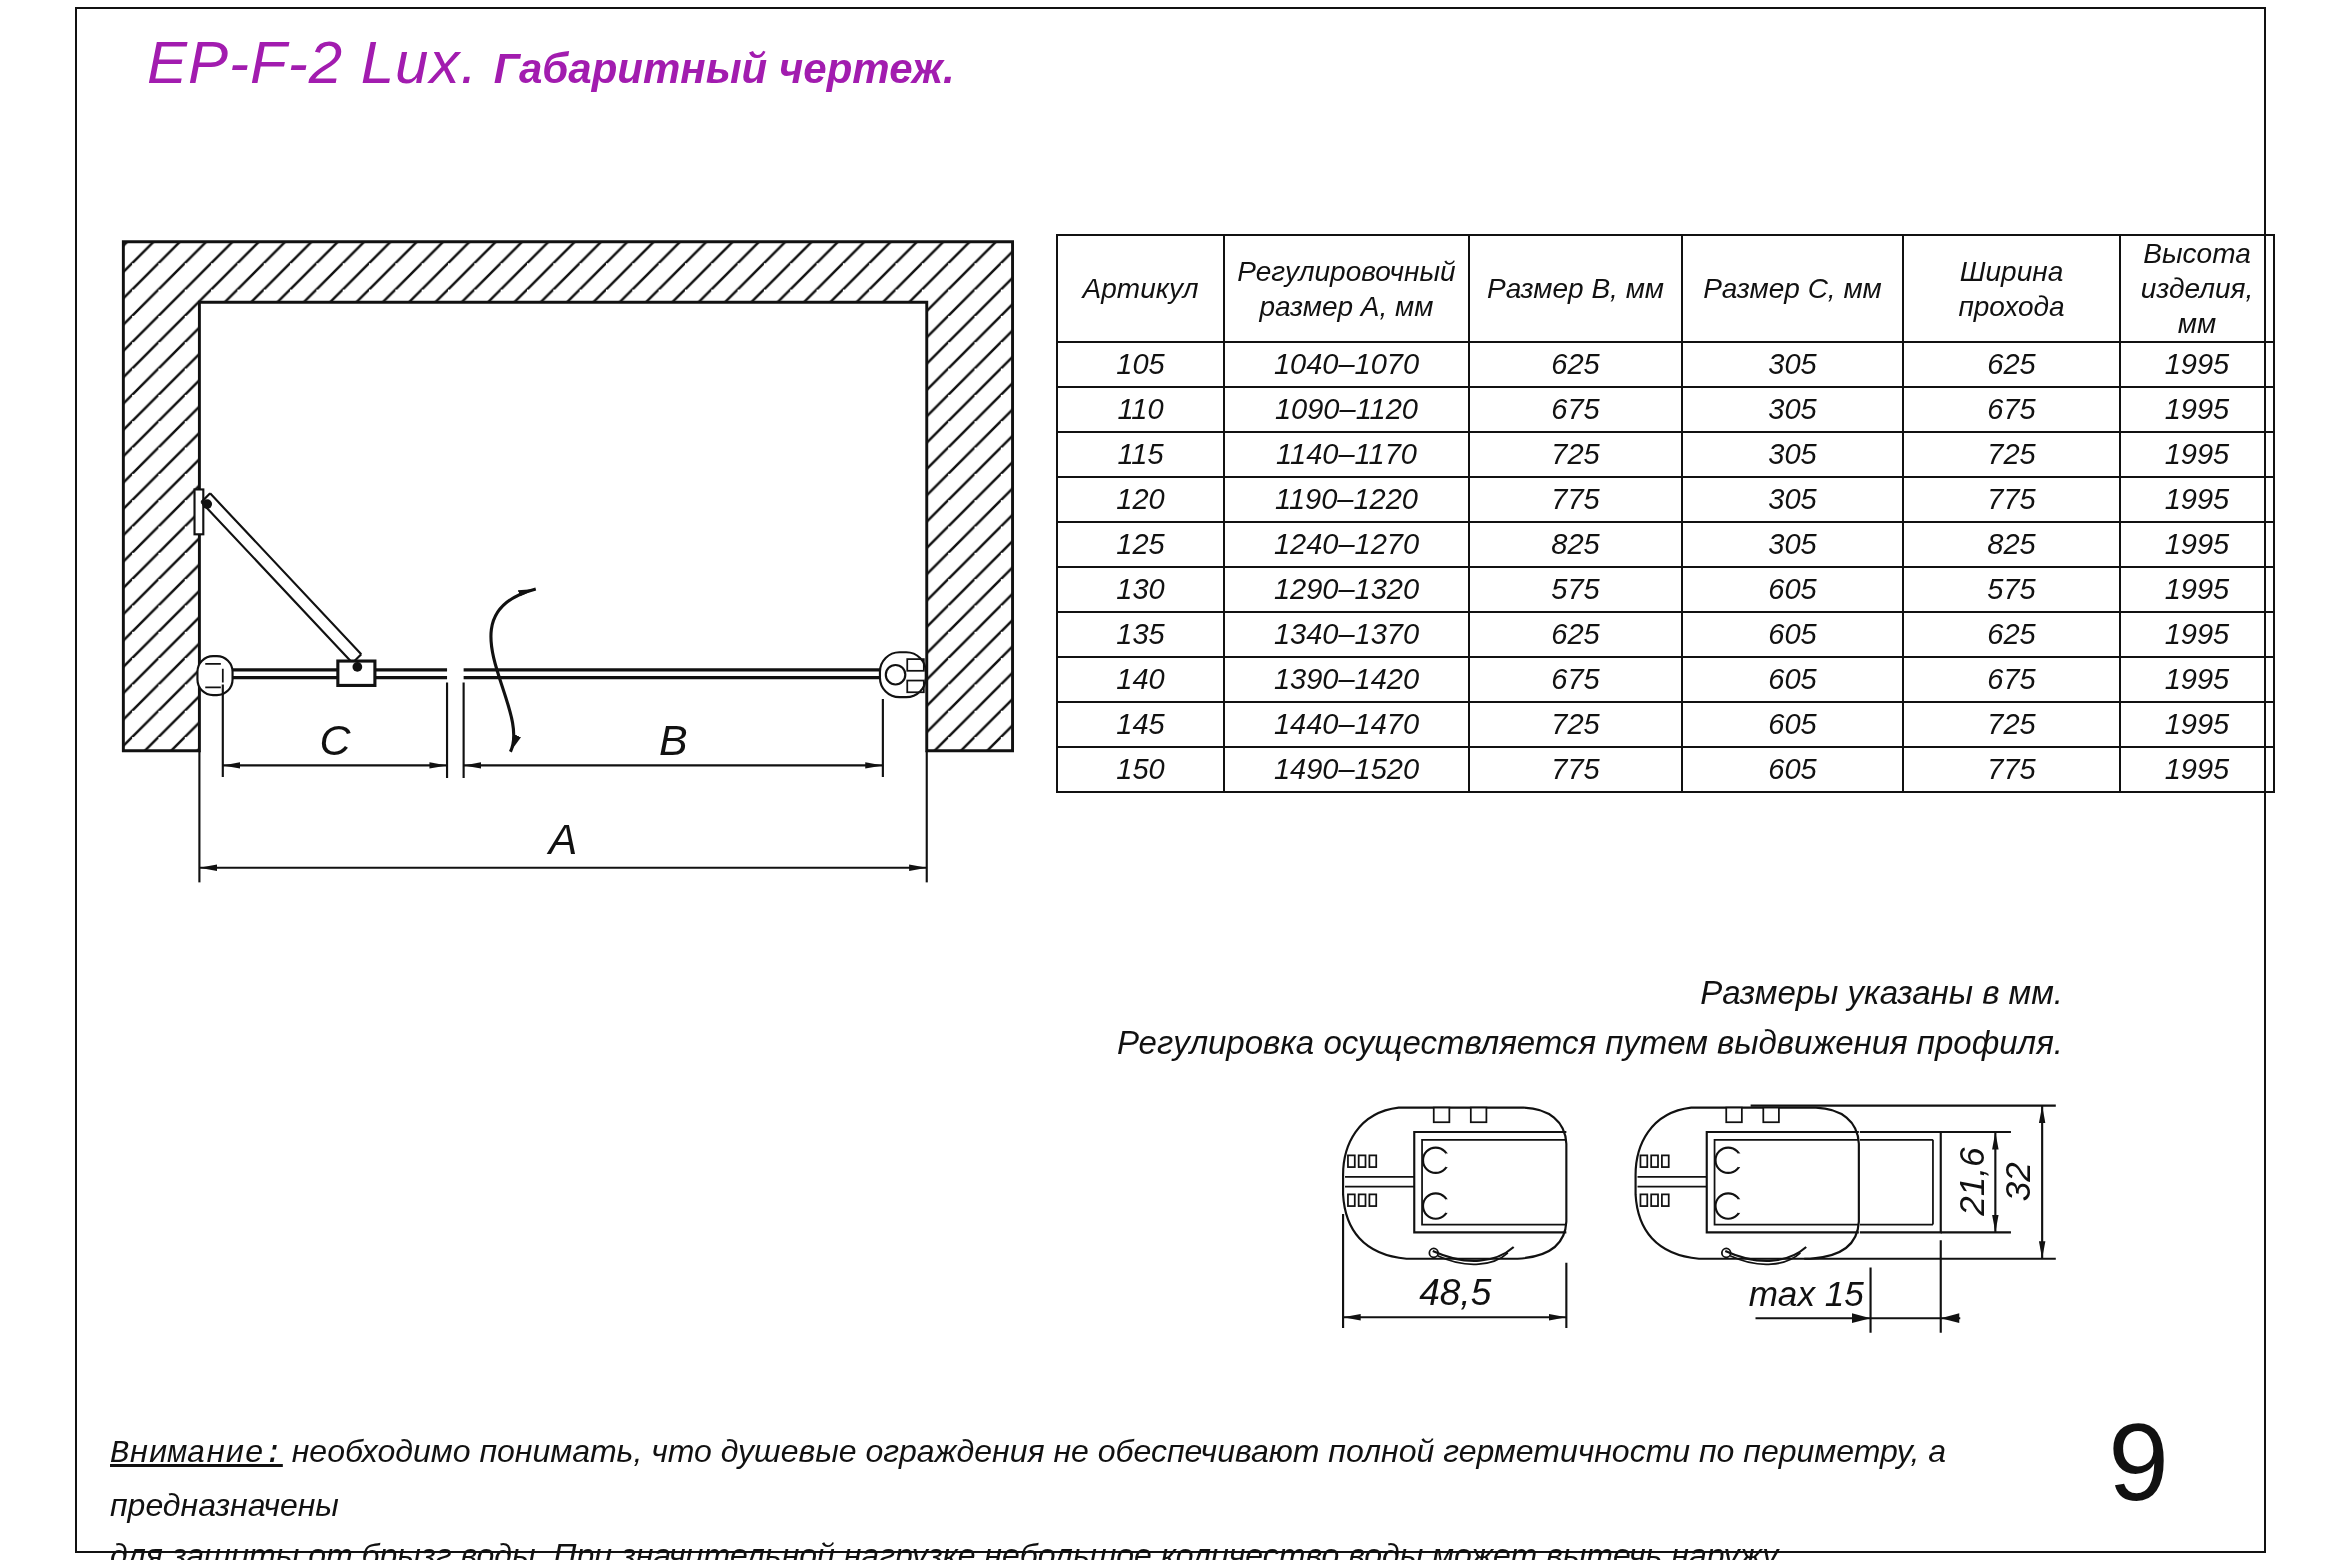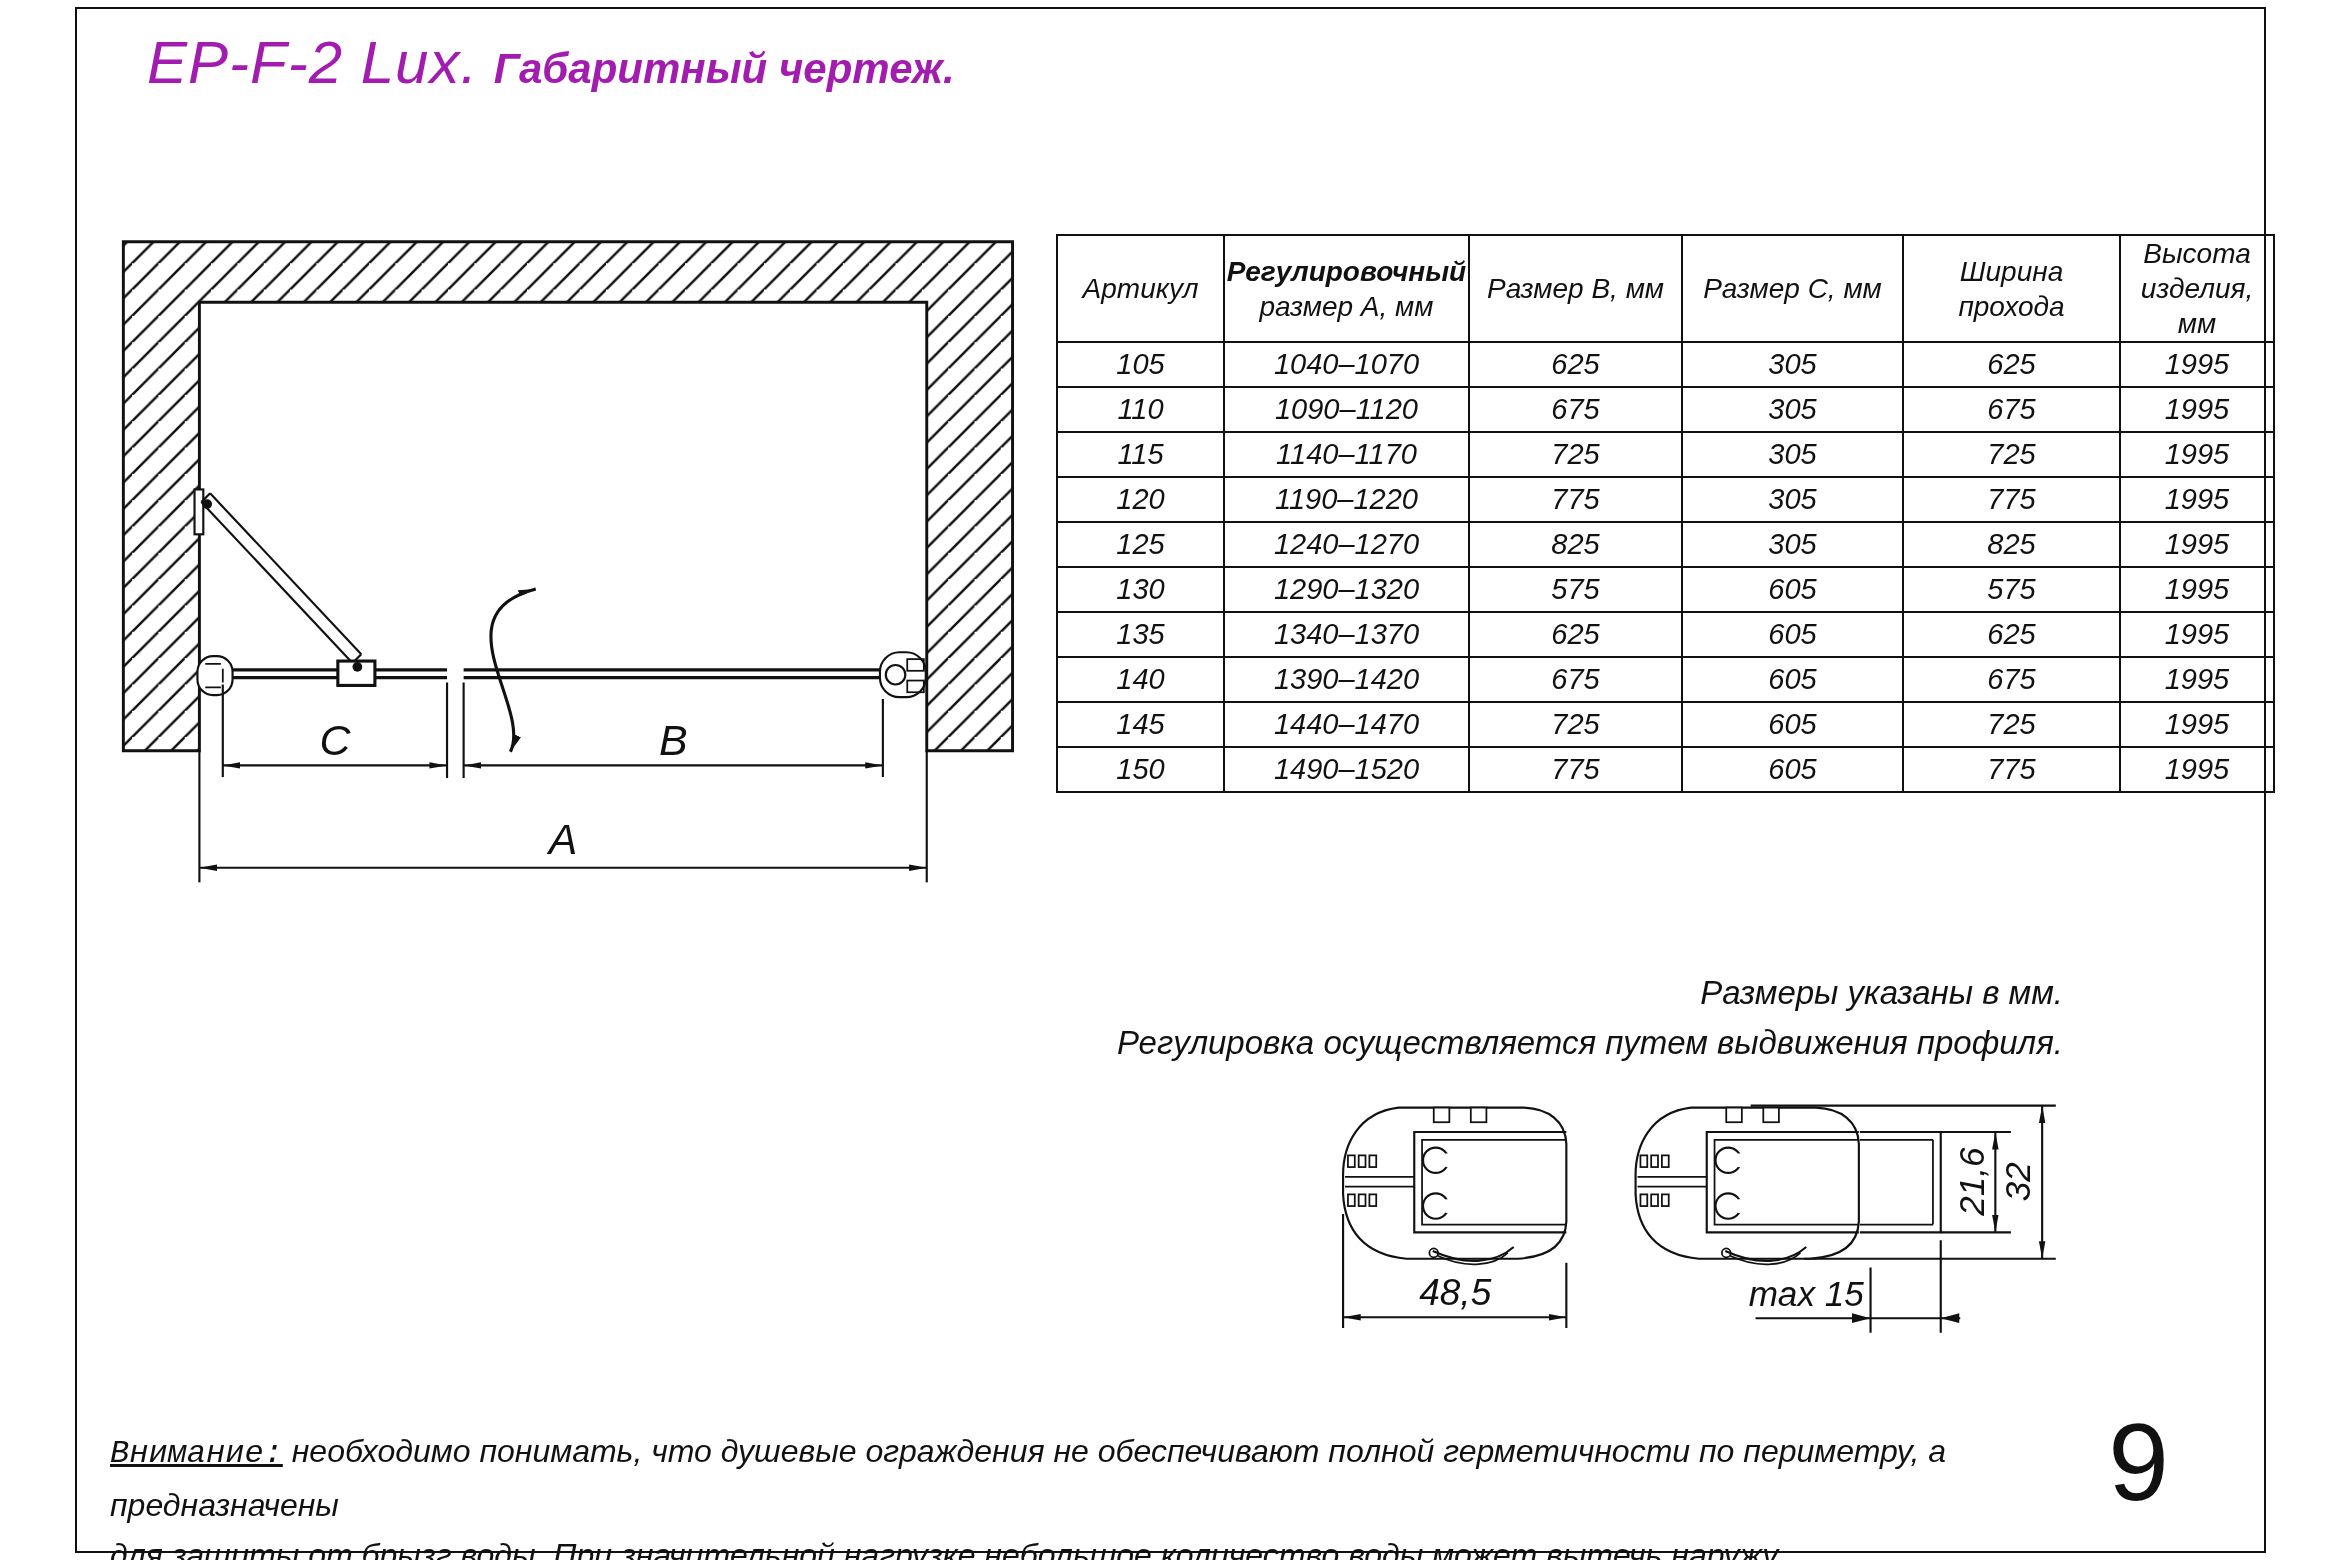--- a/index.html
+++ b/index.html
@@ -30,21 +30,21 @@
     border:2.9px solid #111;
   }
   table.dim th, table.dim td{
     border:2px solid #111;
     border-top-width:2.9px;border-bottom-width:2.9px;
     text-align:center;vertical-align:middle;
     font-style:italic;color:#111;padding:0;
   }
   table.dim th{height:97px;font-size:28px;font-weight:normal;line-height:1.25;}
   table.dim td{height:43px;font-size:29px;}
-  table.dim .b{font-weight:bold;}
+  table.dim .b{font-weight:normal;}
 
   .notes{
     position:absolute;left:1073px;top:968px;width:990px;
     text-align:right;font-style:italic;font-size:33px;line-height:1.5;
   }
   .warning{
     position:absolute;left:110px;top:1426px;width:1892px;
     font-style:italic;font-size:32px;line-height:1.58;
   }
   .warning .u{text-decoration:underline;font-family:Liberation Mono, monospace;}

